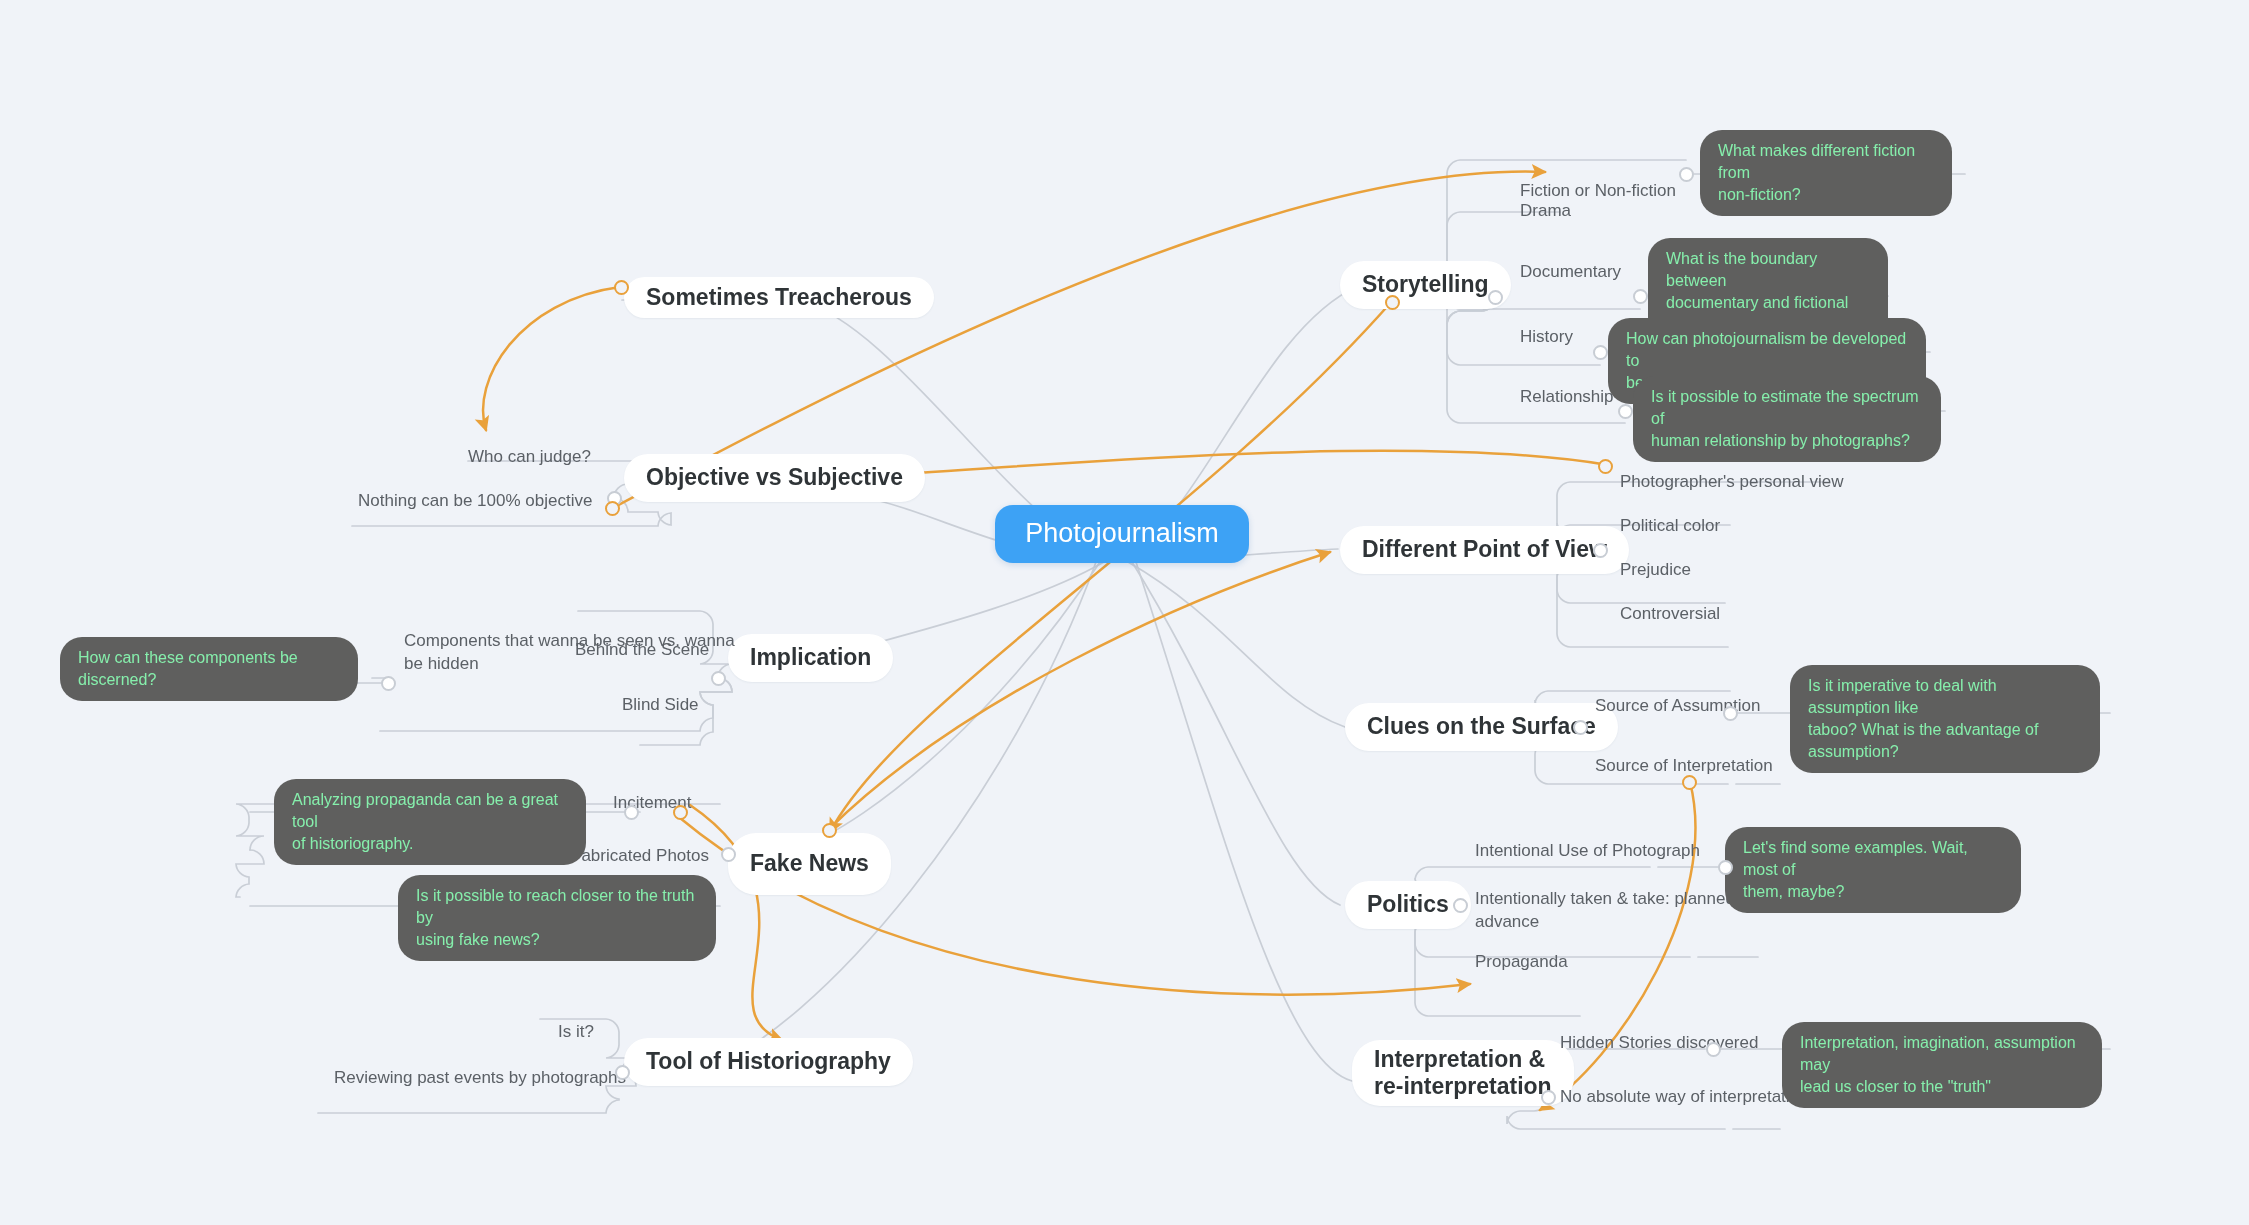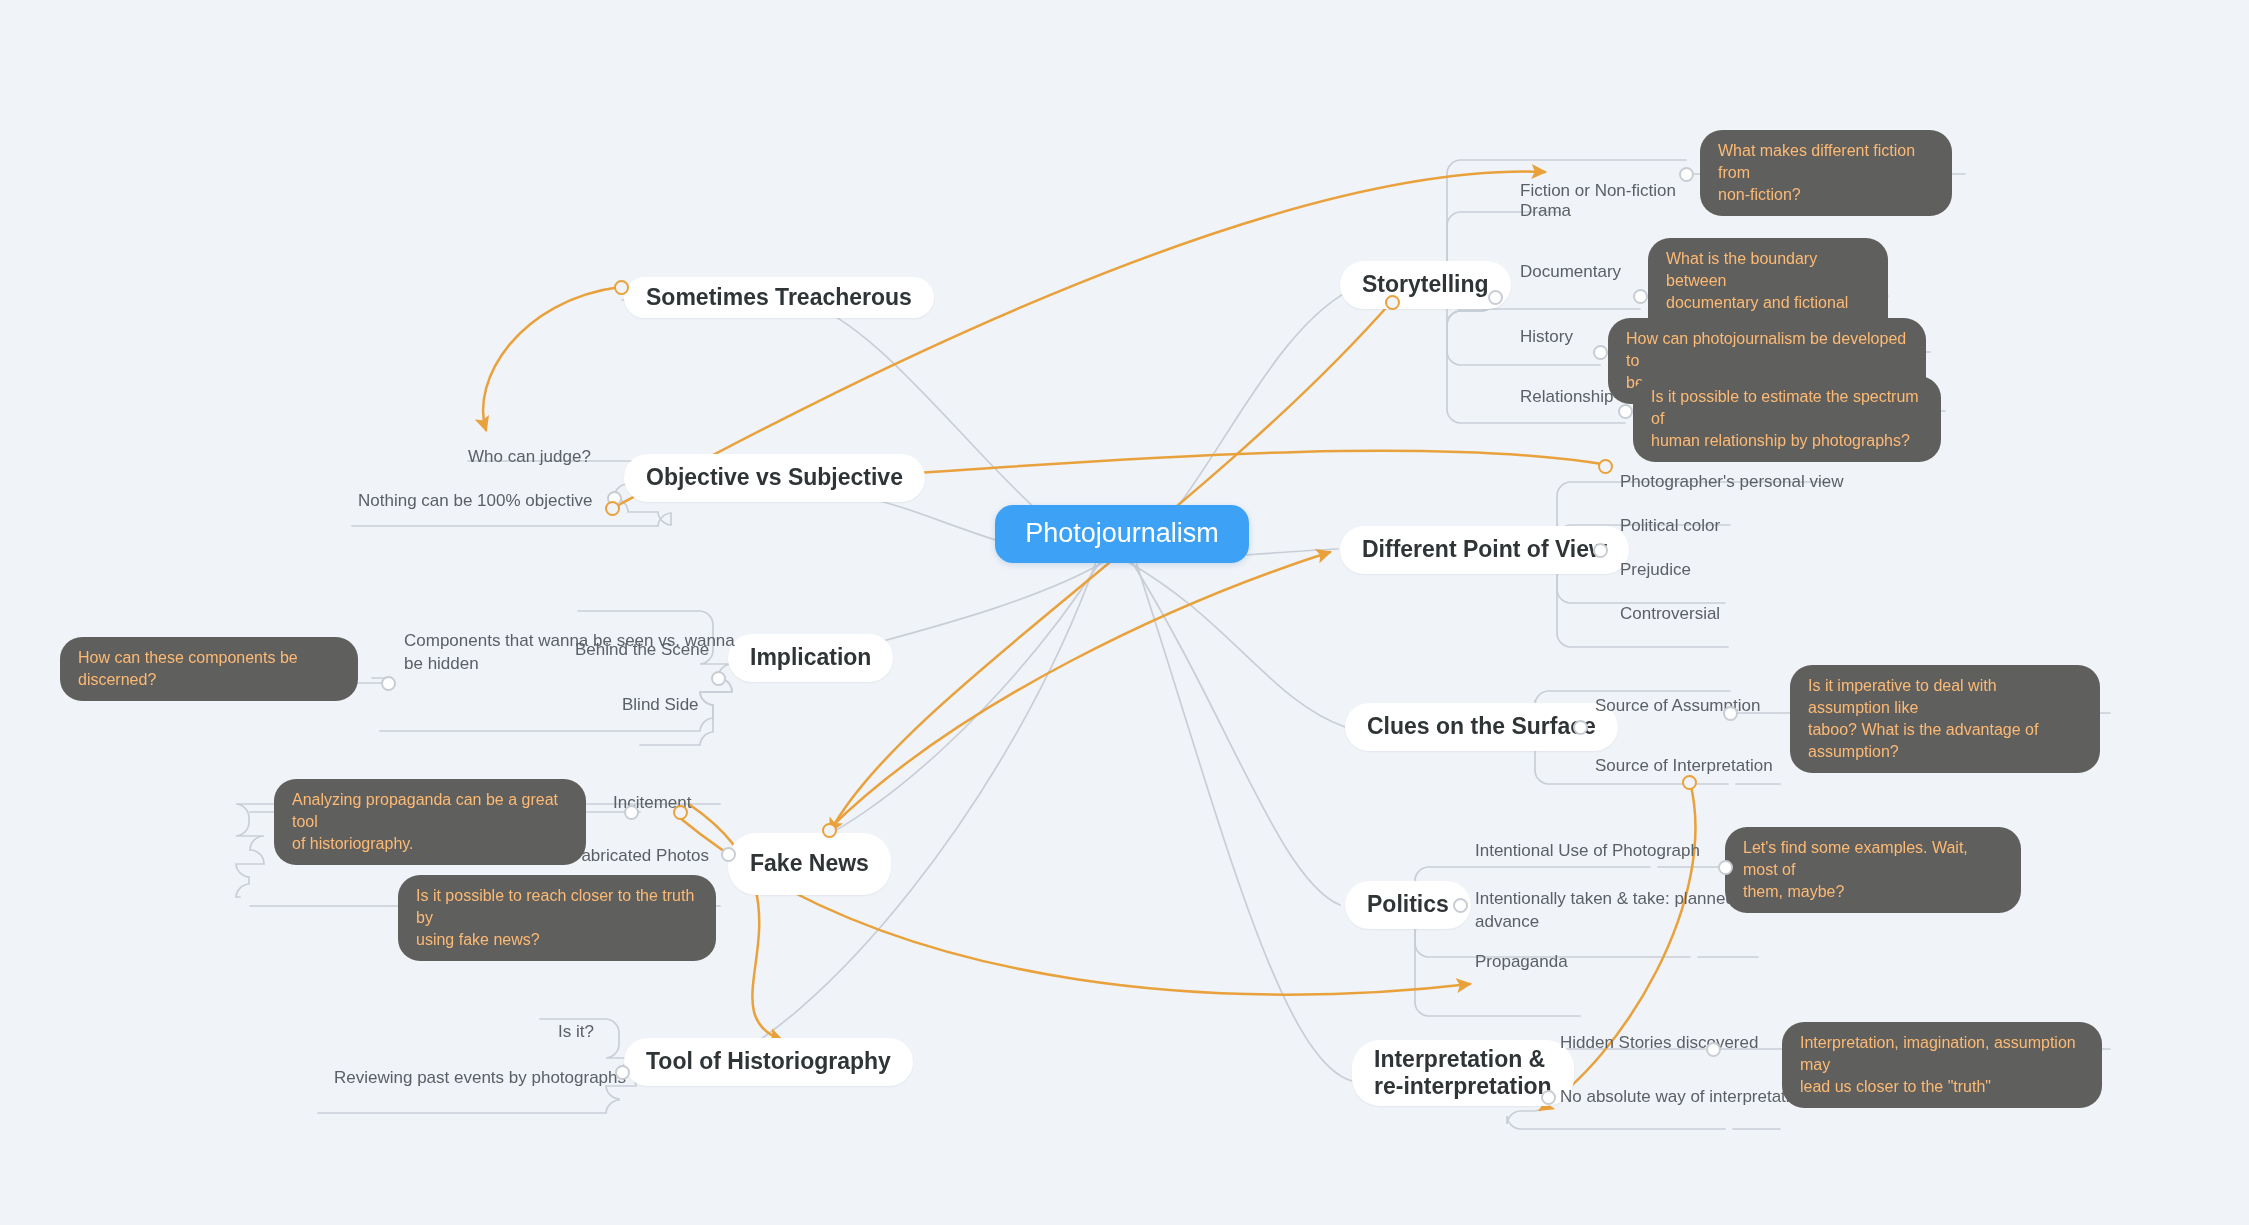--- a/index.html
+++ b/index.html
@@ -48,21 +48,21 @@
     line-height: 1.35;
     white-space: pre-line;
   }
   .lbl.right { text-align: left; }
   .lbl.left  { text-align: left; }
 
   
   .bubble {
     position: absolute;
     background: #5f5f5e;
-    color: #fdba74;
+    color: #86efac;
     font-size: 16px;
     line-height: 1.38;
     border-radius: 22px;
     padding: 10px 18px;
     white-space: pre-line;
   }
 
   
   .dot {
     position: absolute;

